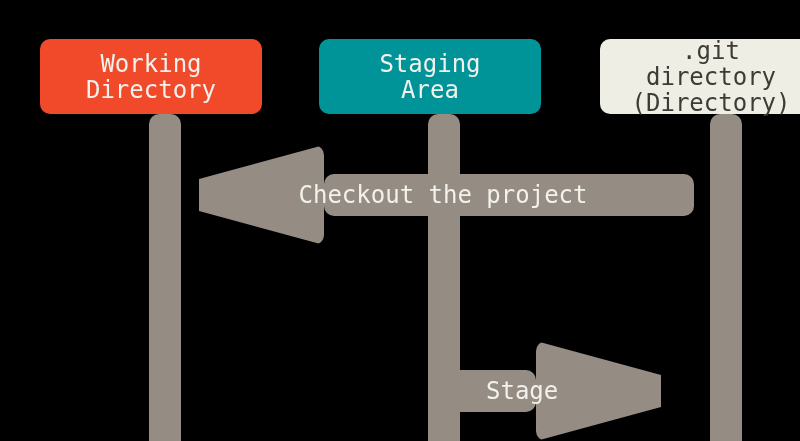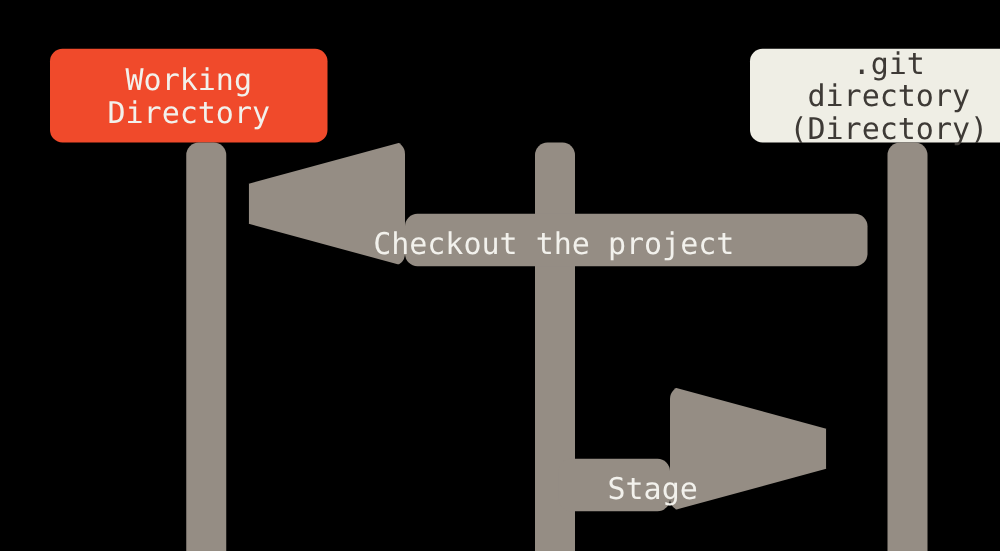--- a/index.html
+++ b/index.html
@@ -33,21 +33,21 @@
   .box-gd{left:568px;background:var(--git-directory);}
   .box-gd .box-label{color:var(--dark-text);}
 
   
   .vline{position:absolute;top:82px;width:4px;height:340px;background:var(--line);}
   .vline-wd{left:117px;}
   .vline-sa{left:396px;}
   .vline-gd{left:678px;}
 
   
-  .arrow{position:absolute;height:68px;display:flex;align-items:flex-end;}
+  .arrow{position:absolute;height:68px;display:flex;align-items:center;}
   .shaft{flex:1;height:42px;background:var(--arrow);}
   .head{width:0;height:0;border-top:34px solid transparent;border-bottom:34px solid transparent;}
   .head-left{border-right:125px solid var(--arrow);}
   .head-right{border-left:125px solid var(--arrow);}
   .arrow-label{
     position:absolute;top:50%;transform:translateY(-50%);
     font-size:24px;color:var(--light-text);white-space:nowrap;
   }
   .arrow-checkout{left:119px;top:129px;width:559px;}
   .label-checkout{left:25px;right:0;text-align:center;}
@@ -57,20 +57,24 @@
   .label-commit{left:39px;}
 </style>
 </head>
 <body>
 
 <div class="canvas">
 
   <div class="box box-wd">
     <span class="box-label">Working
 Directory</span>
+  </div>
+  <div class="box box-sa">
+    <span class="box-label">Staging
+Area</span>
   </div>
   <div class="box box-gd">
     <span class="box-label">.git directory
 (Directory)</span>
   </div>
 
   <div class="vline vline-wd"></div>
   <div class="vline vline-sa"></div>
   <div class="vline vline-gd"></div>
 

